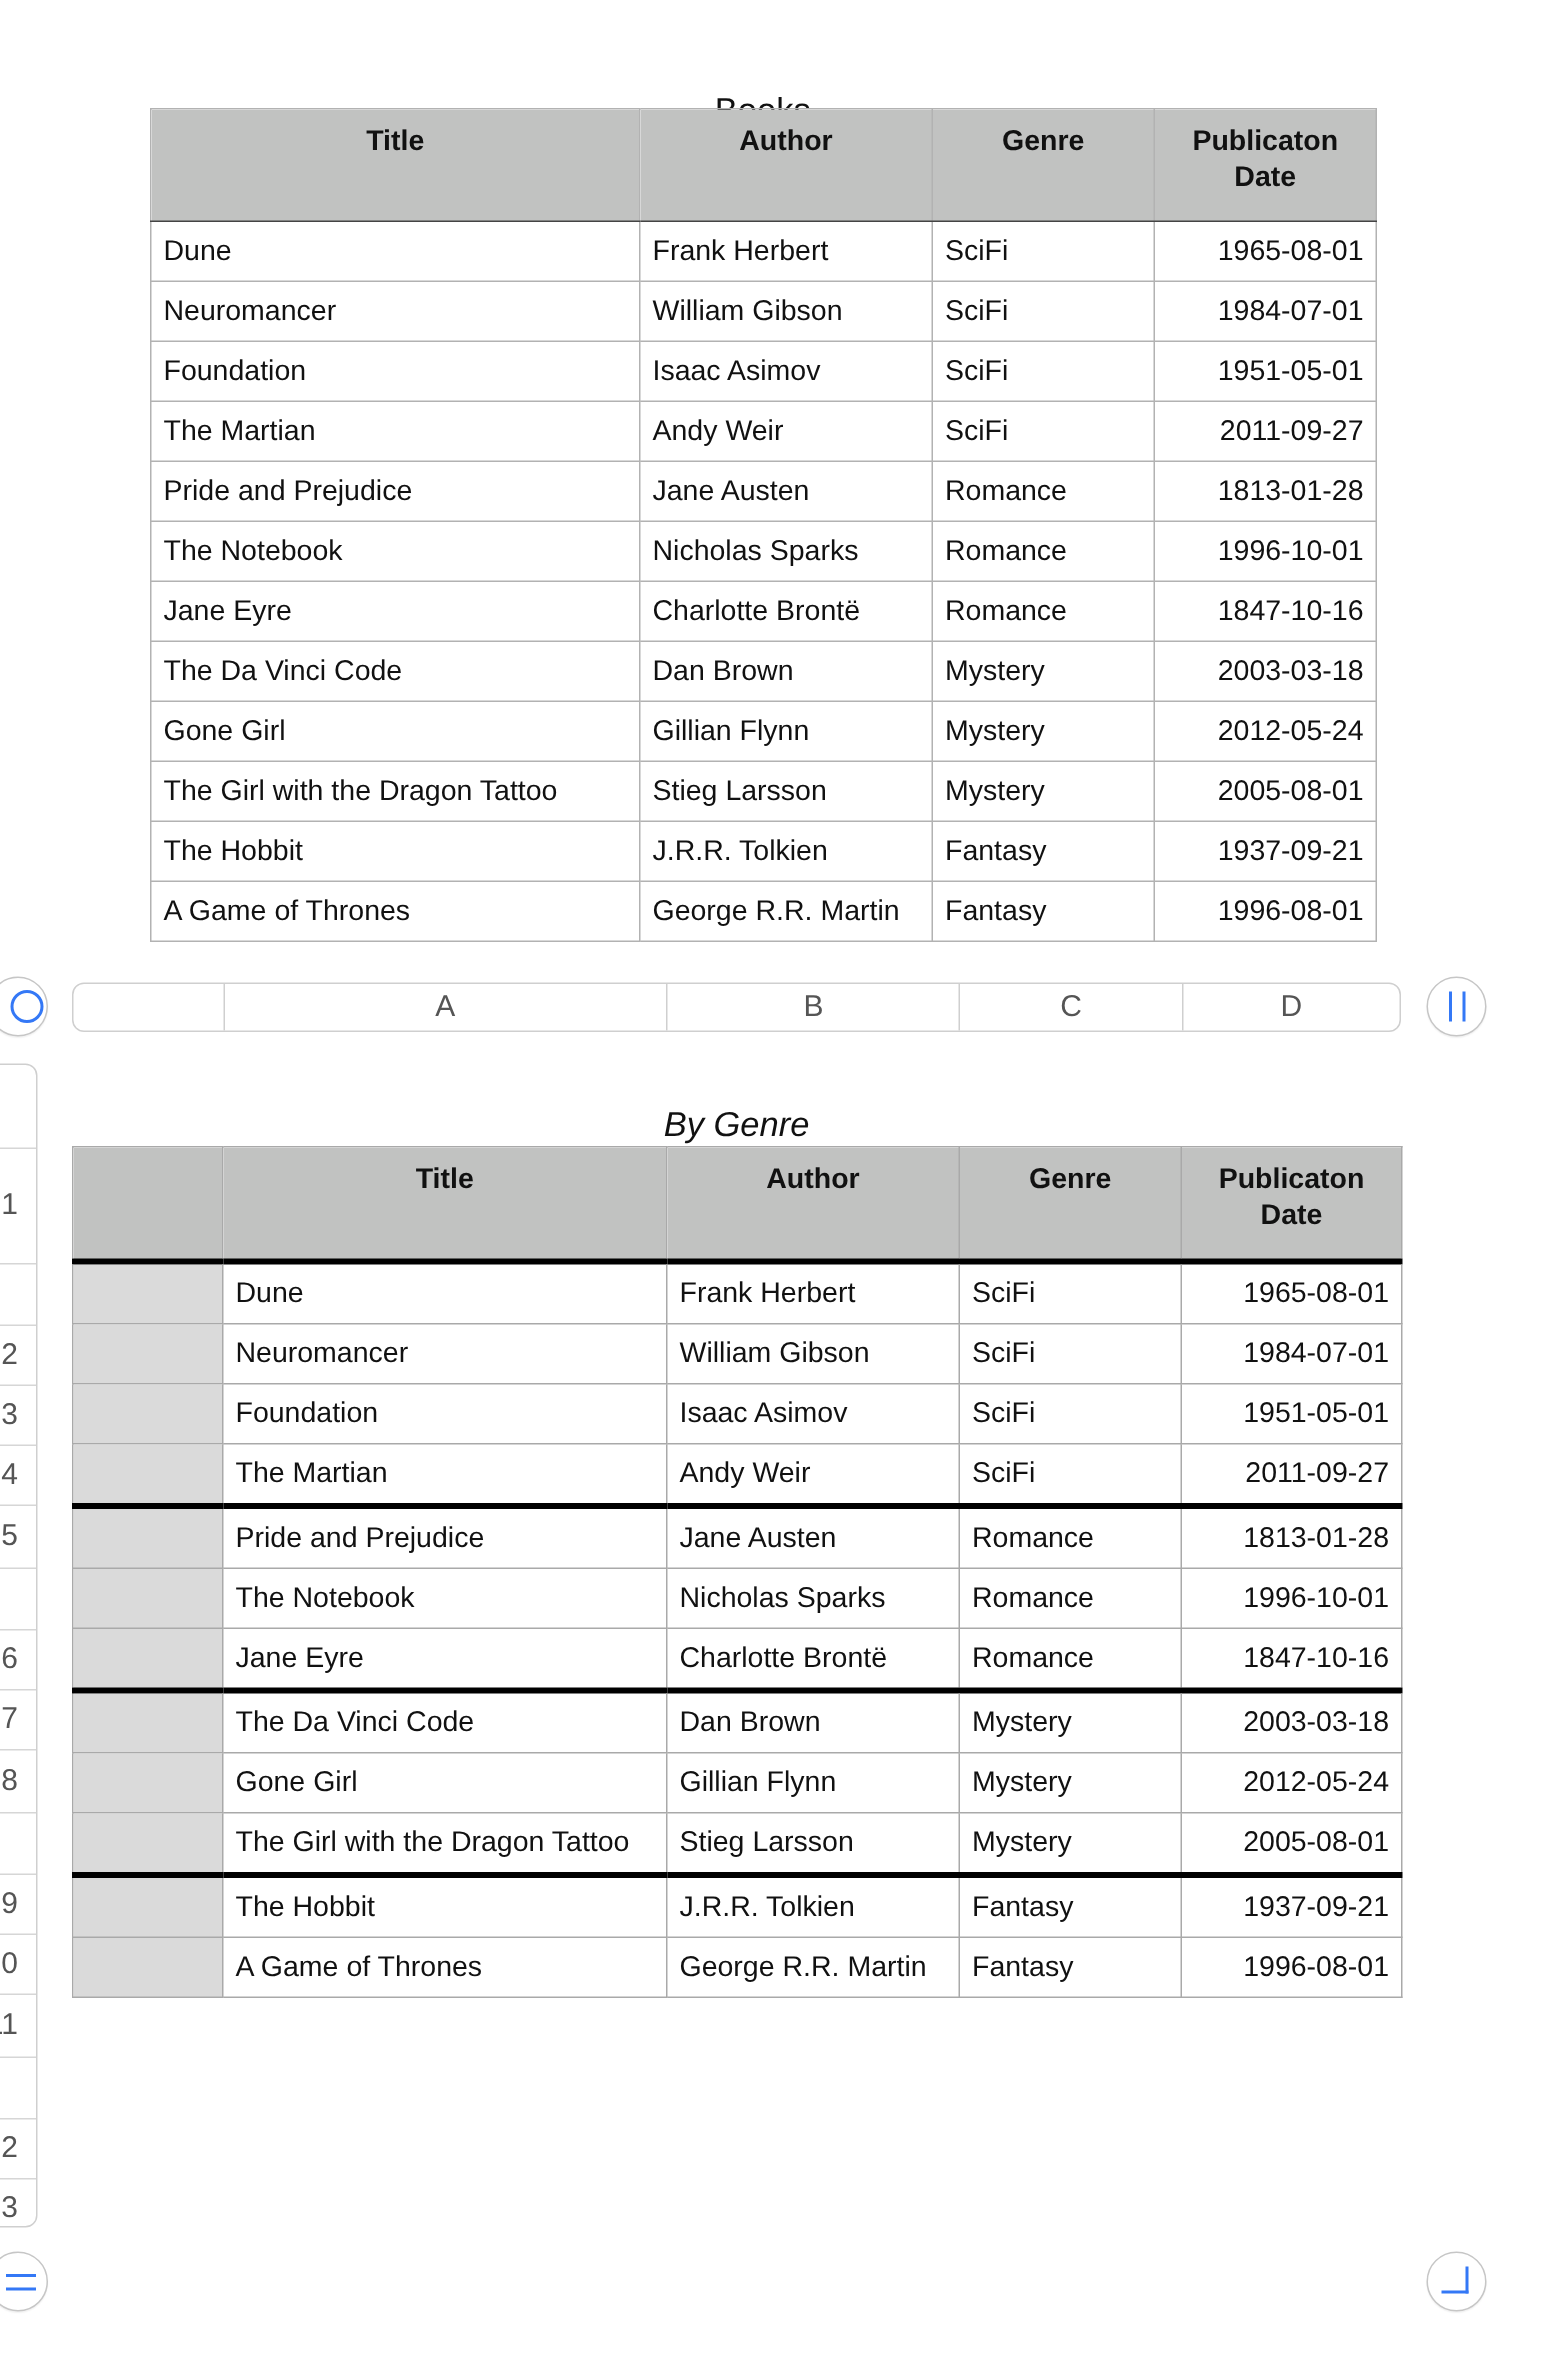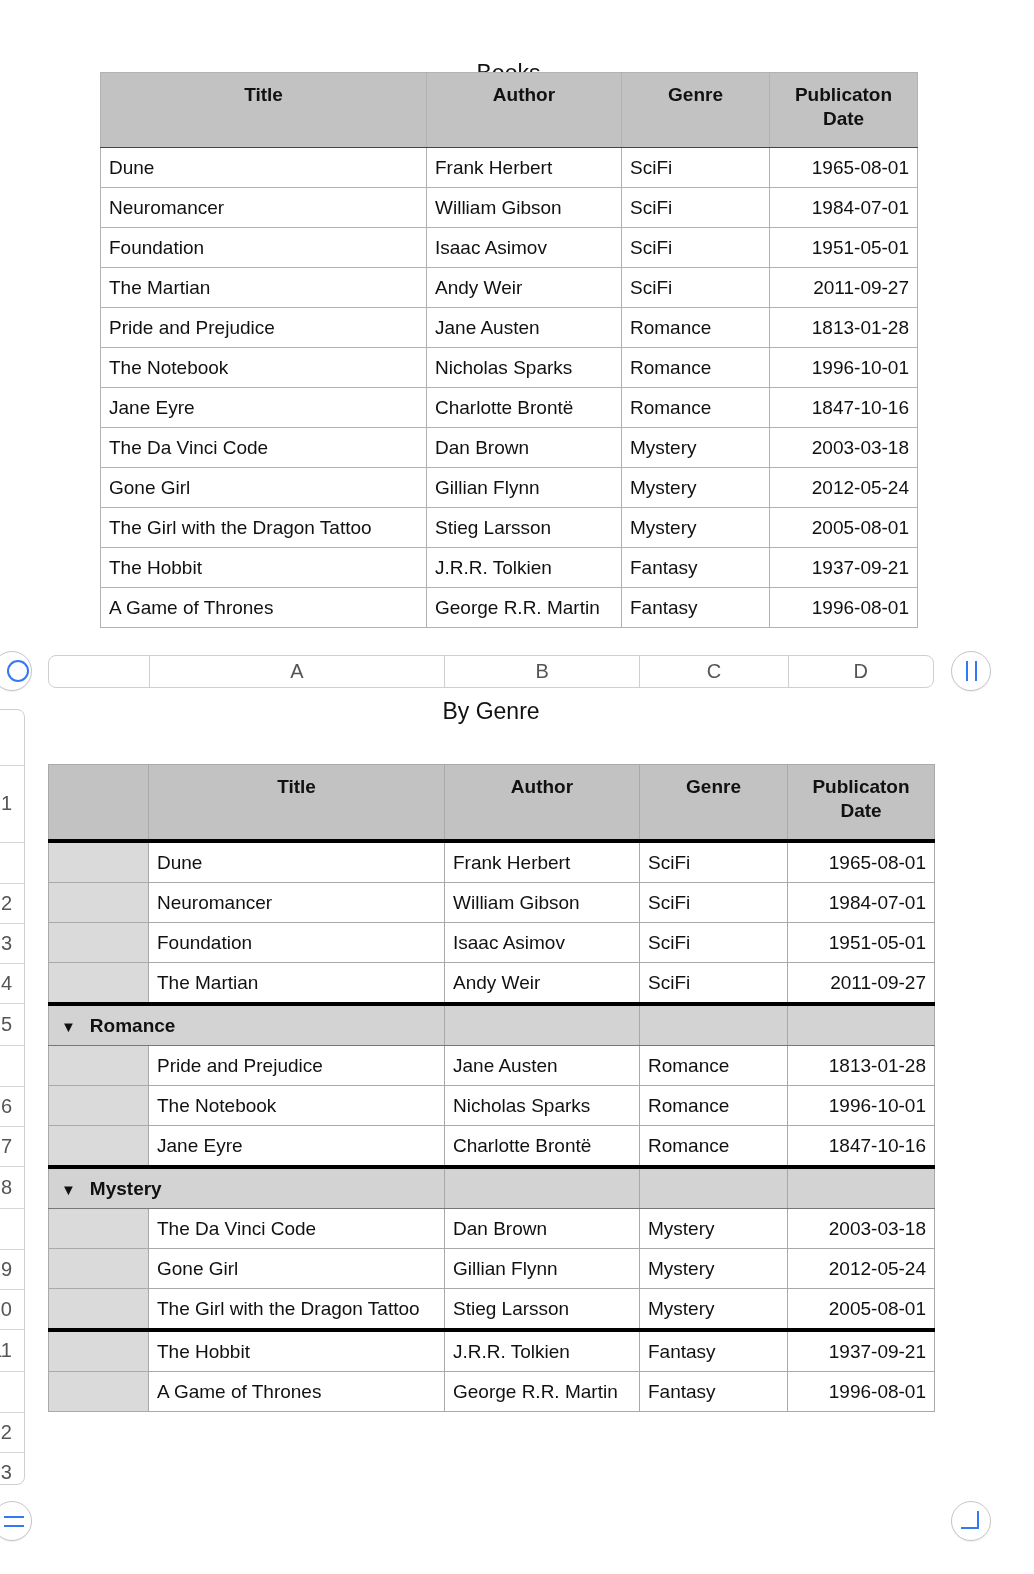--- a/index.html
+++ b/index.html
@@ -162,21 +162,21 @@
     <div class="rcell" style="top: 456px; height: 41.5px;">8</div>
     <div class="rcell" style="top: 497.5px; height: 41.5px;"></div>
     <div class="rcell" style="top: 539px; height: 40px;">9</div>
     <div class="rcell" style="top: 579px; height: 40px;">10</div>
     <div class="rcell" style="top: 619px; height: 41.5px;">11</div>
     <div class="rcell" style="top: 660.5px; height: 41.5px;"></div>
     <div class="rcell" style="top: 702px; height: 40px;">12</div>
     <div class="rcell" style="top: 742px; height: 40px;">13</div>
   </div>
 
-<div class="table-title" style="left:48px;top:698px;width:886px;">By Genre</div>
+<div class="table-title" style="left:48px;top:736px;width:886px;font-style:italic;">By Genre</div>
 <table id="genre">
   <colgroup>
       <col style="width:100px">
       <col style="width:296px">
       <col style="width:195px">
       <col style="width:148px">
       <col style="width:147px">
     </colgroup>
   <thead>
     <tr>
@@ -209,29 +209,20 @@
         <td>SciFi</td>
         <td class="date">1951-05-01</td>
       </tr>
       <tr class="lastrow">
         <td class="rowhdr"></td>
         <td>The Martian</td>
         <td>Andy Weir</td>
         <td>SciFi</td>
         <td class="date">2011-09-27</td>
       </tr>
-      <tr class="group">
-        <td class="glabel">
-          <span class="lbl"><span class="tri">▼</span><span>Romance</span></span>
-        </td>
-        <td class="gblank1" style="border-left: none;"></td>
-        <td></td>
-        <td></td>
-        <td></td>
-      </tr>
       <tr>
         <td class="rowhdr"></td>
         <td>Pride and Prejudice</td>
         <td>Jane Austen</td>
         <td>Romance</td>
         <td class="date">1813-01-28</td>
       </tr>
       <tr>
         <td class="rowhdr"></td>
         <td>The Notebook</td>
@@ -239,29 +230,20 @@
         <td>Romance</td>
         <td class="date">1996-10-01</td>
       </tr>
       <tr class="lastrow">
         <td class="rowhdr"></td>
         <td>Jane Eyre</td>
         <td>Charlotte Brontë</td>
         <td>Romance</td>
         <td class="date">1847-10-16</td>
       </tr>
-      <tr class="group">
-        <td class="glabel">
-          <span class="lbl"><span class="tri">▼</span><span>Mystery</span></span>
-        </td>
-        <td class="gblank1" style="border-left: none;"></td>
-        <td></td>
-        <td></td>
-        <td></td>
-      </tr>
       <tr>
         <td class="rowhdr"></td>
         <td>The Da Vinci Code</td>
         <td>Dan Brown</td>
         <td>Mystery</td>
         <td class="date">2003-03-18</td>
       </tr>
       <tr>
         <td class="rowhdr"></td>
         <td>Gone Girl</td>

